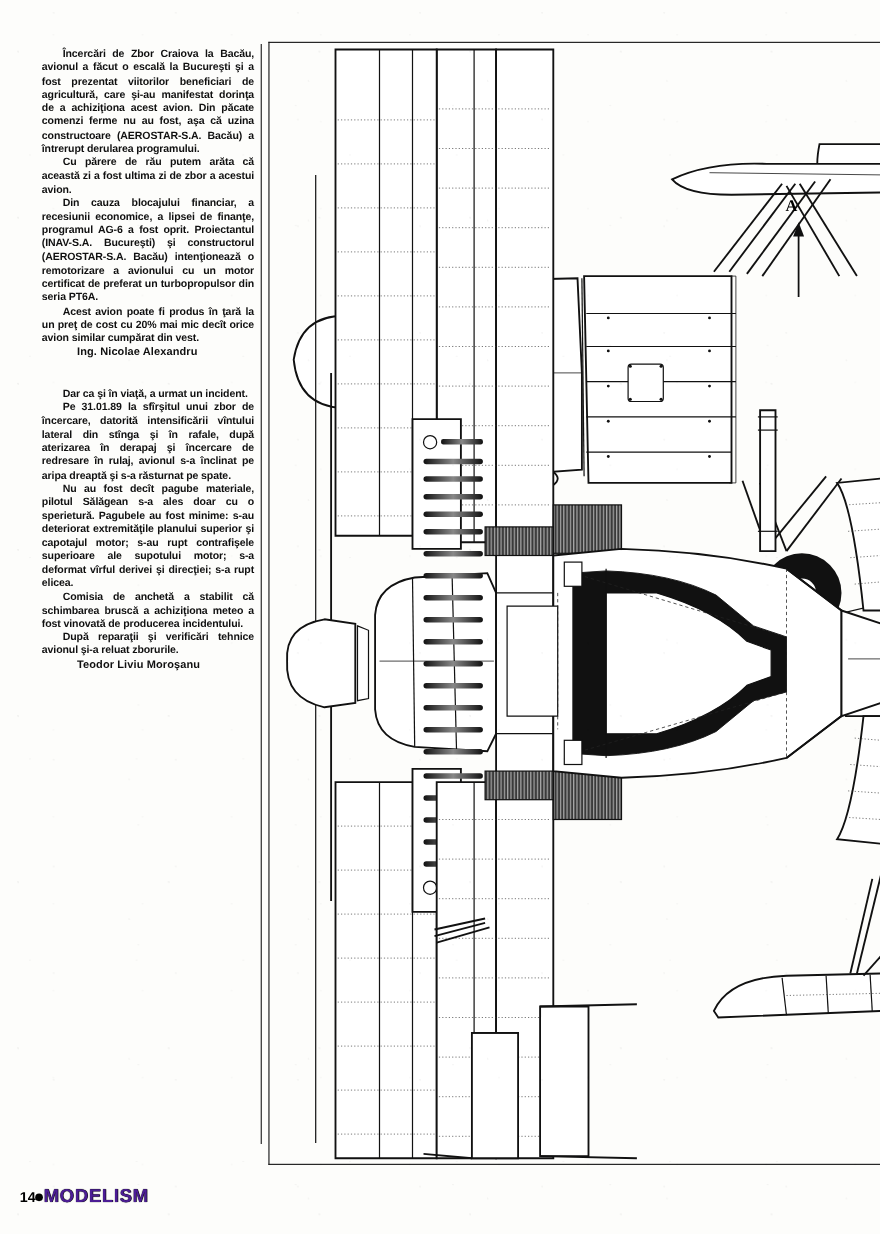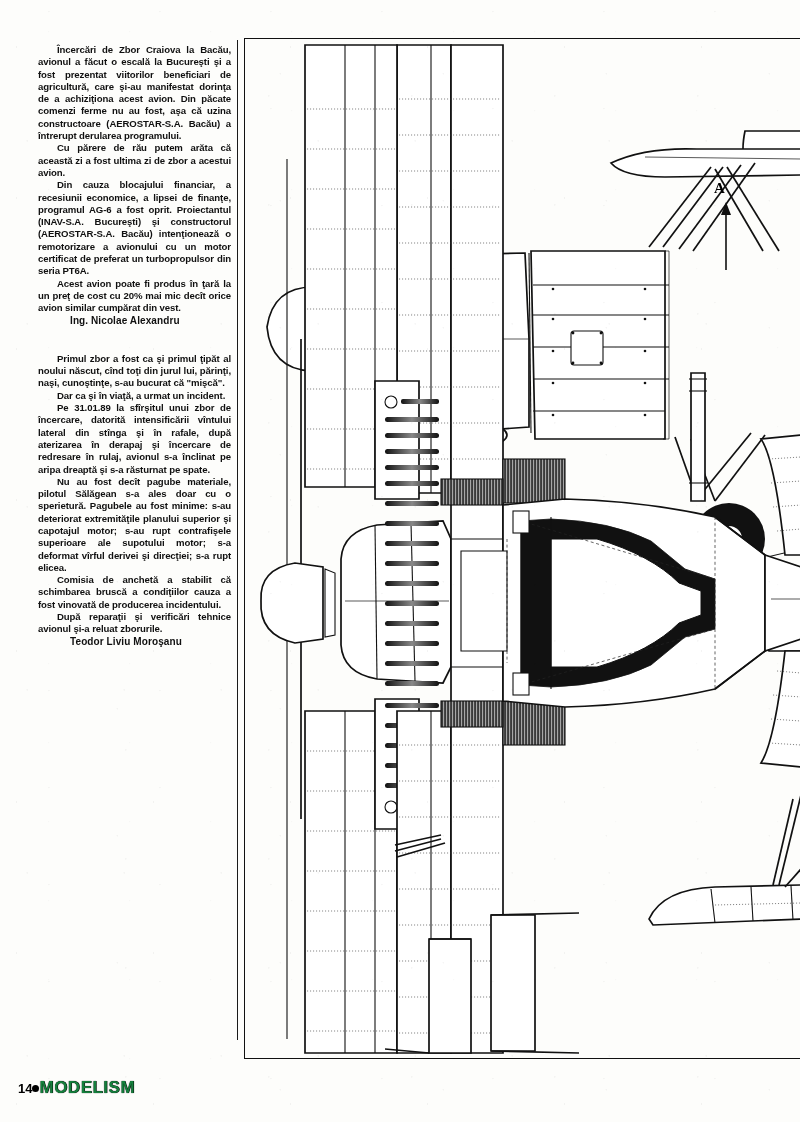--- a/index.html
+++ b/index.html
@@ -68,21 +68,21 @@
     left:18px;top:1078px;
     display:flex;align-items:center;gap:0;
     font-size:13px;font-weight:bold;
   }
   .footer .pg{font-size:13px;font-weight:bold;letter-spacing:0;}
   .footer .dot{
     width:7px;height:7px;border-radius:50%;background:#000;display:inline-block;
   }
   .footer .mast{
     font-size:17px;font-weight:bold;letter-spacing:.5px;
-    color:#15803d;
+    color:#4c1d95;
     text-shadow:0 0 1px #000,.5px 0 0 #000;
   }
 
   
   .draw-frame{
     position:absolute;
     left:244px;top:38px;
     width:556px;height:1021px;
     border-left:1.6px solid #111;
     border-top:1.6px solid #111;
@@ -103,25 +103,24 @@
 
 <div class="page">
 
   <div class="text-col">
     <p>Încercări de Zbor Craiova la Bacău, avionul a făcut o escală la Bucureşti şi a fost prezentat viitorilor beneficiari de agricultură, care şi-au manifestat dorinţa de a achiziţiona acest avion. Din păcate comenzi ferme nu au fost, aşa că uzina constructoare (AEROSTAR-S.A. Bacău) a întrerupt derularea programului.</p>
     <p>Cu părere de rău putem arăta că această zi a fost ultima zi de zbor a acestui avion.</p>
     <p>Din cauza blocajului financiar, a recesiunii economice, a lipsei de finanţe, programul AG-6 a fost oprit. Proiectantul (INAV-S.A. Bucureşti) şi constructorul (AEROSTAR-S.A. Bacău) intenţionează o remotorizare a avionului cu un motor certificat de preferat un turbopropulsor din seria PT6A.</p>
     <p>Acest avion poate fi produs în ţară la un preţ de cost cu 20% mai mic decît orice avion similar cumpărat din vest.</p>
     <p class="byline noindent">Ing. Nicolae Alexandru</p>
     <div class="gap-lg"></div>
-    <p>Primul zbor a fost ca şi primul ţipăt al noului născut, cînd toţi din jurul lui, părinţi, naşi, cunoştinţe, s-au bucurat că "mişcă".</p>
     <p>Dar ca şi în viaţă, a urmat un incident.</p>
     <p>Pe 31.01.89 la sfîrşitul unui zbor de încercare, datorită intensificării vîntului lateral din stînga şi în rafale, după aterizarea în derapaj şi încercare de redresare în rulaj, avionul s-a înclinat pe aripa dreaptă şi s-a răsturnat pe spate.</p>
     <p>Nu au fost decît pagube materiale, pilotul Sălăgean s-a ales doar cu o sperietură. Pagubele au fost minime: s-au deteriorat extremităţile planului superior şi capotajul motor; s-au rupt contrafişele superioare ale supotului motor; s-a deformat vîrful derivei şi direcţiei; s-a rupt elicea.</p>
-    <p>Comisia de anchetă a stabilit că schimbarea bruscă a condiţiilor cauza a fost vinovată de producerea incidentului.</p>
+    <p>Comisia de anchetă a stabilit că schimbarea bruscă a achiziţiona meteo a fost vinovată de producerea incidentului.</p>
     <p>După reparaţii şi verificări tehnice avionul şi-a reluat zborurile.</p>
     <p class="byline noindent">Teodor Liviu Moroşanu</p>
   </div>
 
   <div class="col-rule"></div>
 
   <div class="footer">
     <span class="pg">14</span>
     <span class="dot"></span>
     <span class="mast">MODELISM</span>

